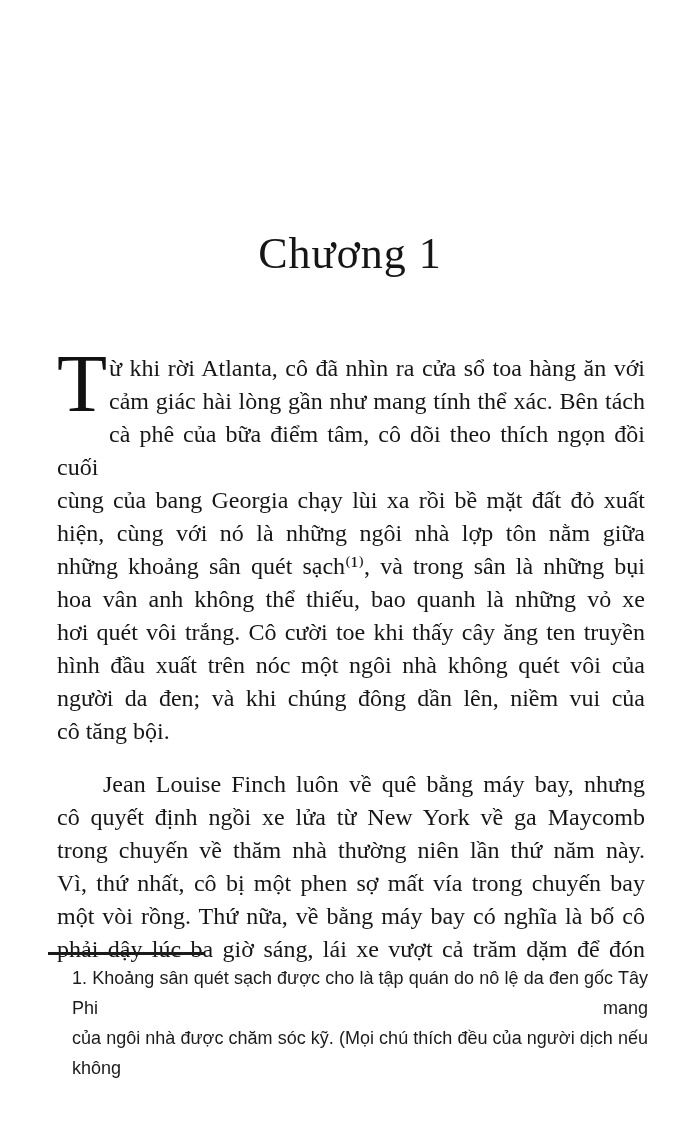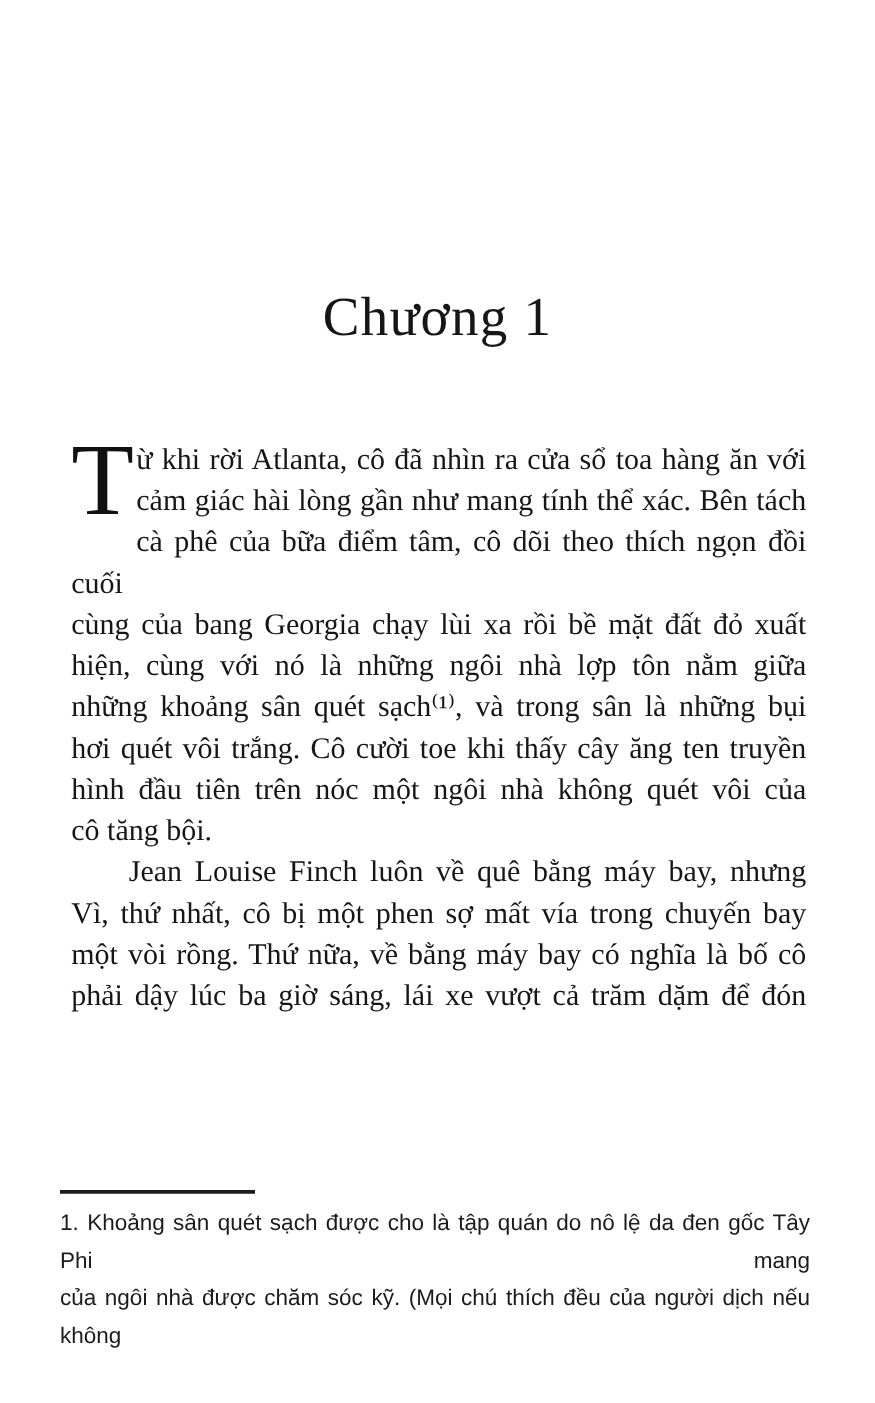--- a/index.html
+++ b/index.html
@@ -55,66 +55,72 @@
     text-align: justify;
     text-align-last: justify;
     white-space: normal;
   }
   .line.last {
     text-align: center;
     text-align-last: left;
   }
   .line.first-indent {
     text-indent: 46px;
+    margin-top: 20px;
   }
   .footnote {
     position: absolute;
     top: 952px;
     left: 48px;
     width: 600px;
     font-family: "Liberation Sans", "DejaVu Sans", sans-serif;
     font-size: 18px;
     color: #1b1b1b;
   }
   .footnote-rule {
     width: 156px;
     height: 3px;
     background: #1b1b1b;
     margin: 0 0 8px 0;
   }
   .fline {
     line-height: 30px;
     text-align: justify;
     text-align-last: justify;
+    margin-left: 24px;
   }
 </style>
 </head>
 <body>
 
 <div class="book-page">
 
   <h1 class="chapter-title">Chương 1</h1>
 
   <div class="body-text">
 
     <div class="paragraph">
       <span class="dropcap">T</span>
       <div class="line">ừ khi rời Atlanta, cô đã nhìn ra cửa sổ toa hàng ăn với</div>
       <div class="line">cảm giác hài lòng gần như mang tính thể xác. Bên tách</div>
       <div class="line">cà phê của bữa điểm tâm, cô dõi theo thích ngọn đồi cuối</div>
       <div class="line">cùng của bang Georgia chạy lùi xa rồi bề mặt đất đỏ xuất</div>
       <div class="line">hiện, cùng với nó là những ngôi nhà lợp tôn nằm giữa</div>
       <div class="line">những khoảng sân quét sạch⁽¹⁾, và trong sân là những bụi</div>
+      <div class="line">hoa vân anh không thể thiếu, bao quanh là những vỏ xe</div>
       <div class="line">hơi quét vôi trắng. Cô cười toe khi thấy cây ăng ten truyền</div>
-      <div class="line">hình đầu tiên trên nóc một ngôi nhà không quét vôi của</div>
+      <div class="line">hình đầu xuất trên nóc một ngôi nhà không quét vôi của</div>
+      <div class="line">người da đen; và khi chúng đông dần lên, niềm vui của</div>
       <div class="line last">cô tăng bội.</div>
     </div>
 
     <div class="paragraph">
       <div class="line first-indent">Jean Louise Finch luôn về quê bằng máy bay, nhưng</div>
+      <div class="line">cô quyết định ngồi xe lửa từ New York về ga Maycomb</div>
+      <div class="line">trong chuyến về thăm nhà thường niên lần thứ năm này.</div>
       <div class="line">Vì, thứ nhất, cô bị một phen sợ mất vía trong chuyến bay</div>
       <div class="line">một vòi rồng. Thứ nữa, về bằng máy bay có nghĩa là bố cô</div>
       <div class="line">phải dậy lúc ba giờ sáng, lái xe vượt cả trăm dặm để đón</div>
     </div>
 
   </div>
 
   <div class="footnote">
     <div class="footnote-rule"></div>
     <div class="fline">1. Khoảng sân quét sạch được cho là tập quán do nô lệ da đen gốc Tây Phi mang</div>

